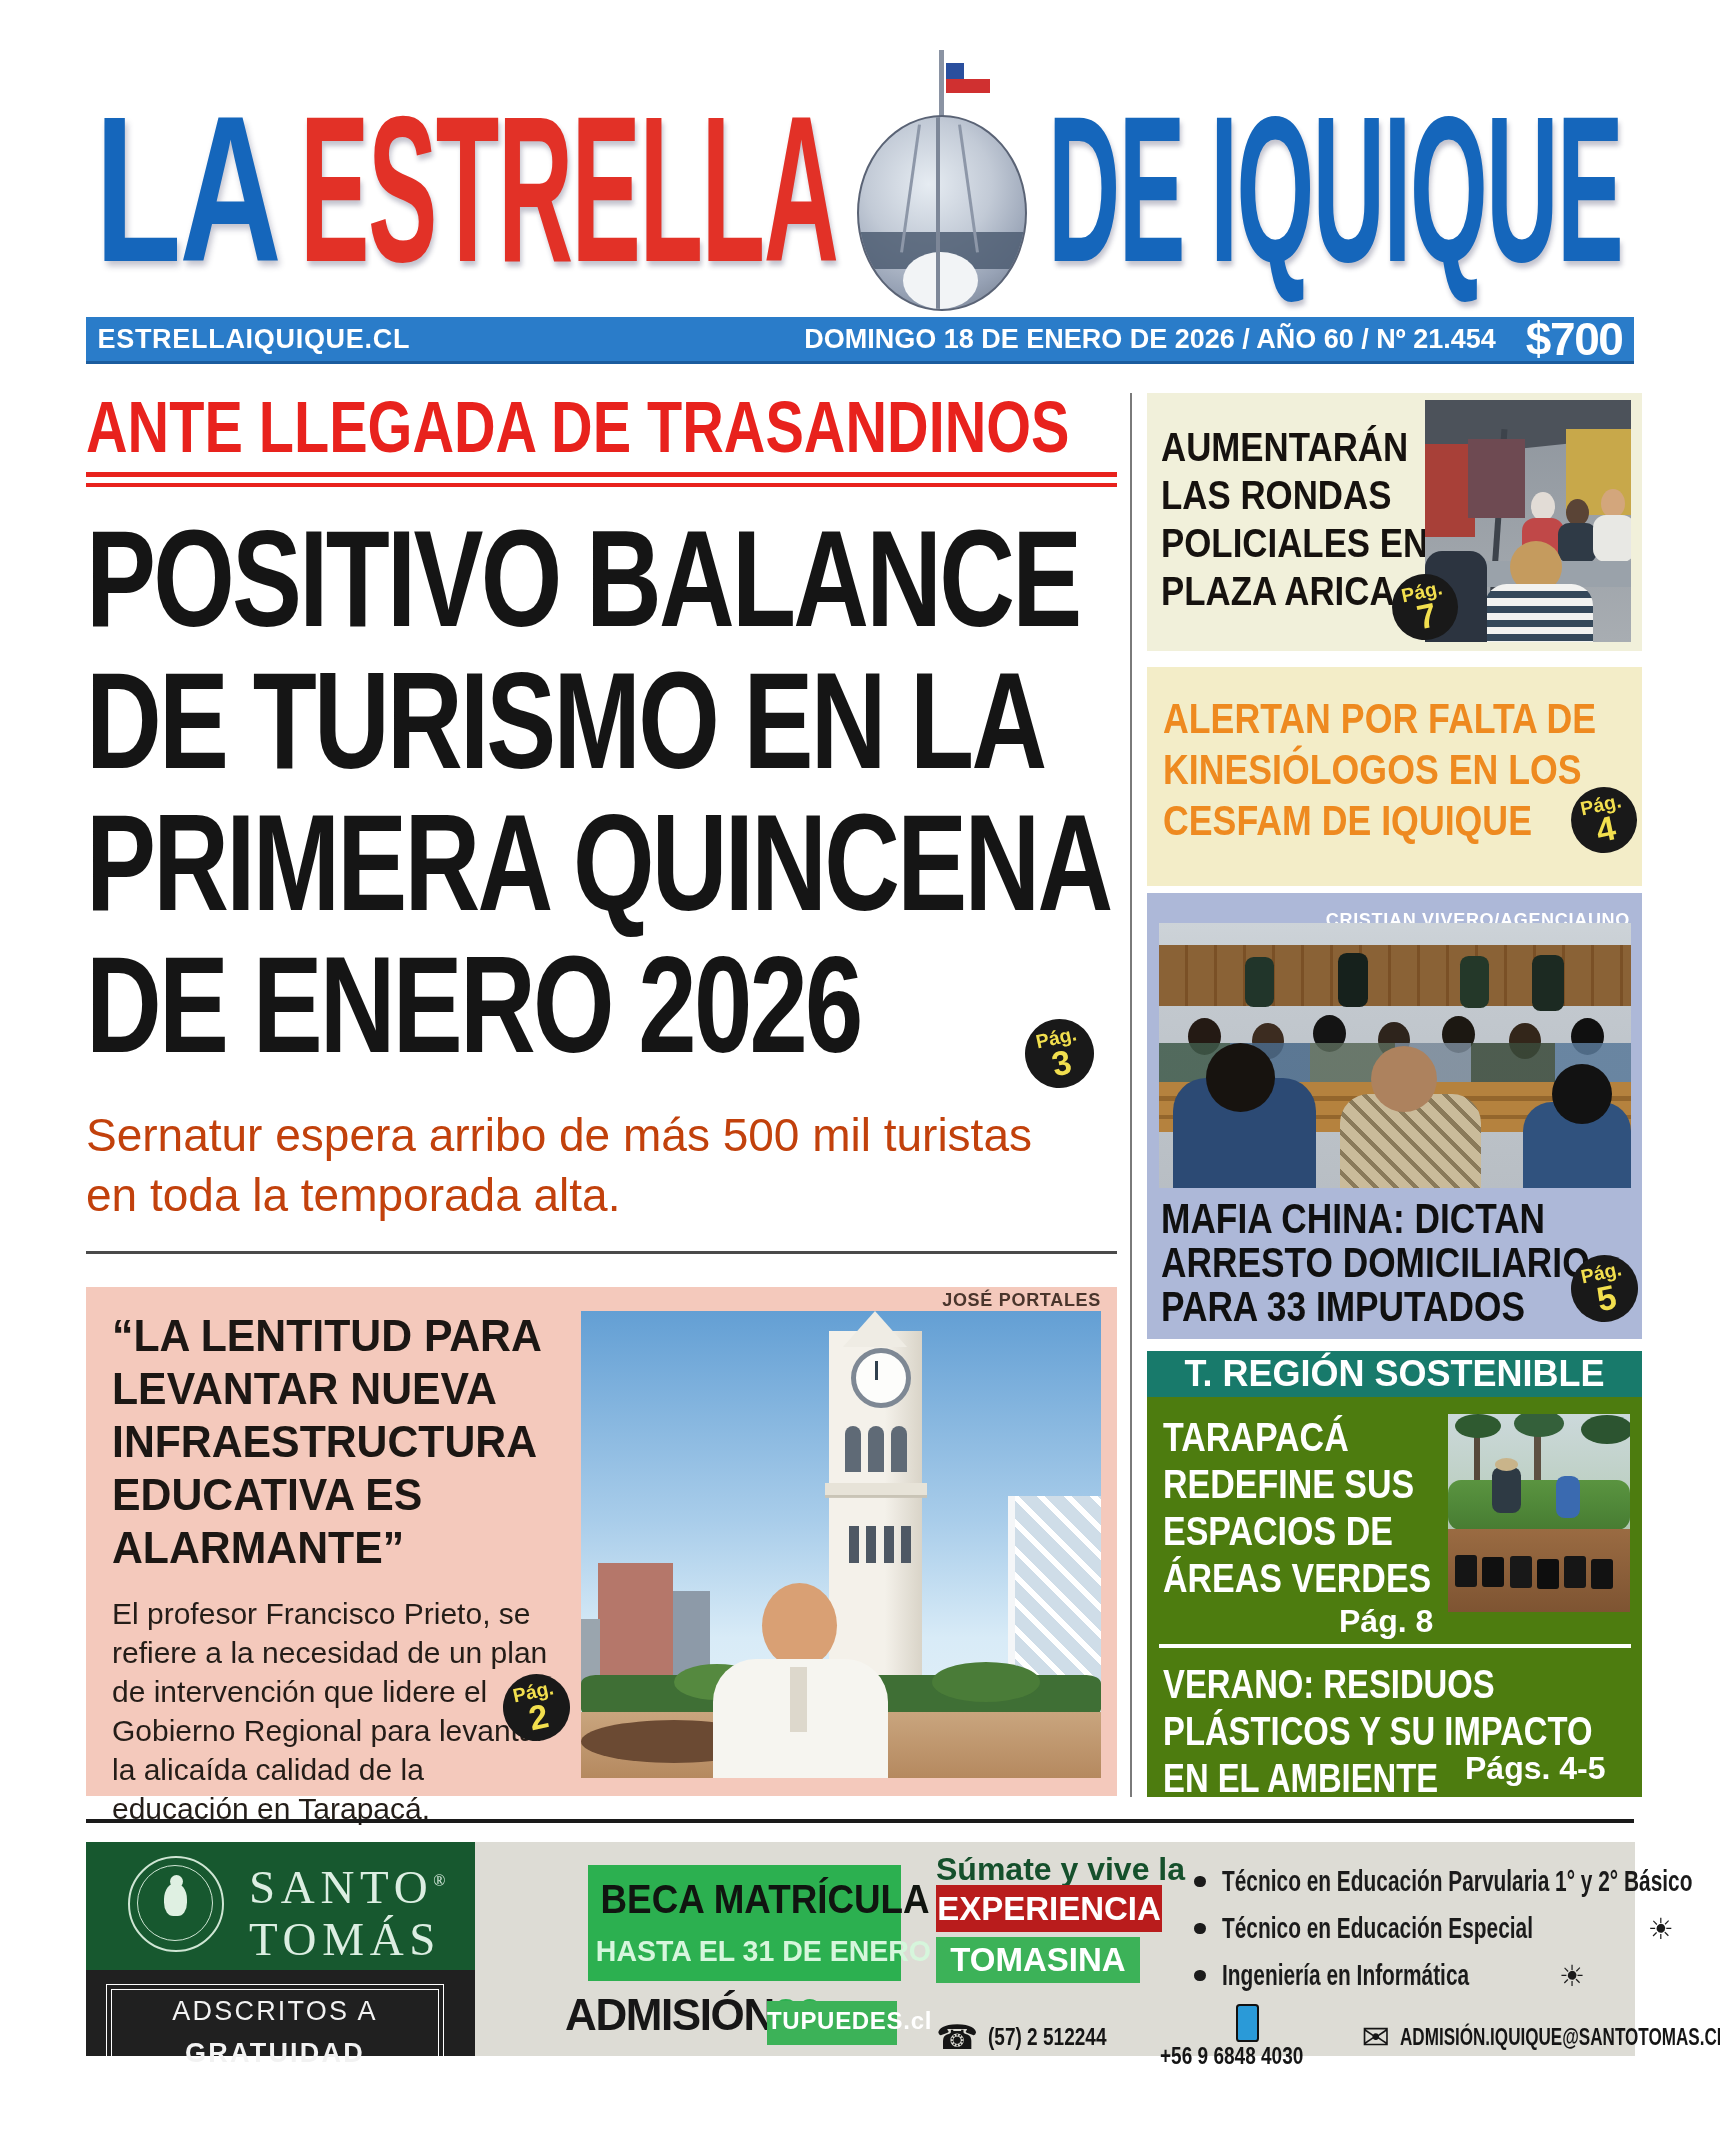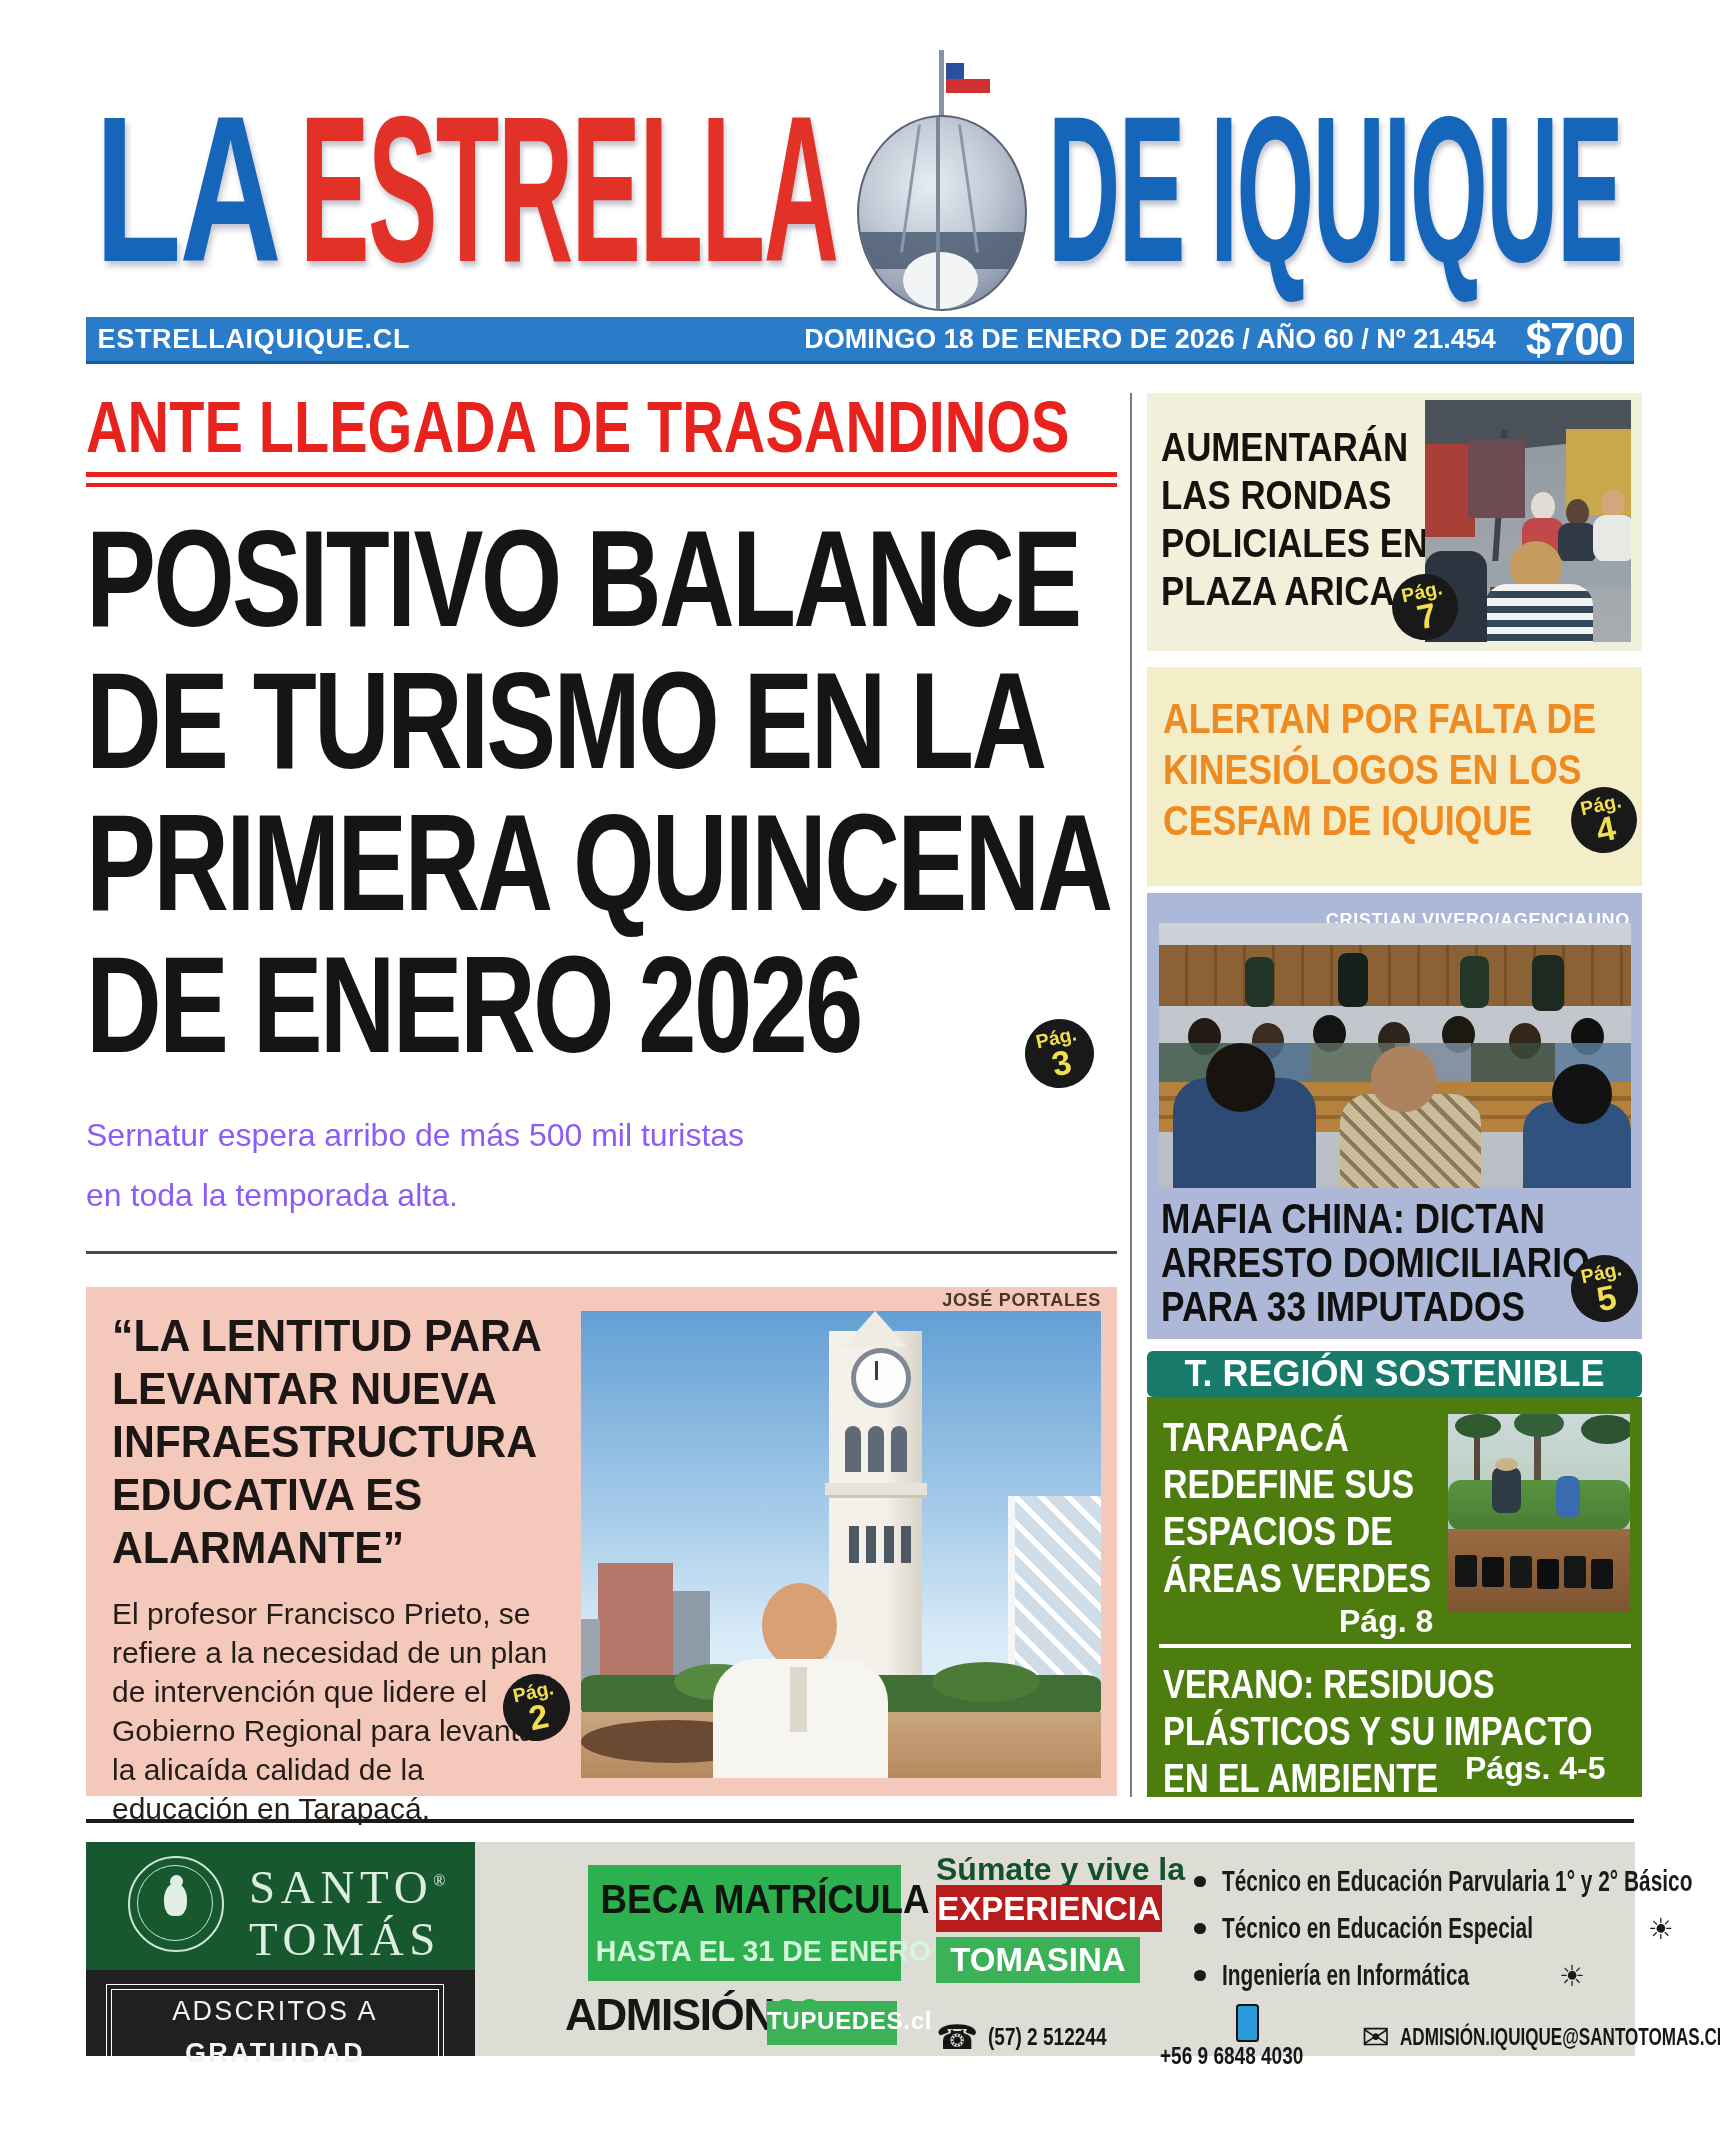--- a/index.html
+++ b/index.html
@@ -1,36 +1,36 @@
 <!DOCTYPE html>
 <html style="font-size:11.5px"><head>
 <meta charset="utf-8">
 <style>
   html,body{margin:0;padding:0;background:#ffffff;}
   .page{position:relative;width:1721px;height:2151px;background:#ffffff;overflow:hidden;
         font-family:"Liberation Sans",sans-serif;}
   .abs{position:absolute;}
   .cx{transform-origin:left top;white-space:nowrap;}
-  .ctr{transform-origin:center top;white-space:nowrap;border-radius:6px;}
+  .ctr{transform-origin:center top;white-space:nowrap;}
   .b{font-weight:bold;}
 
   
   .mast-word{font-weight:bold;line-height:1;text-shadow:3.6px 5px 7.2px rgba(40,40,80,.28);letter-spacing:-2.9px;}
   .datebar{background:#2a7cc9;border-bottom:3.6px solid #1b5c9e;color:#fff;display:flex;align-items:center;}
 
   
   .badge{background:#191919;color:#f2df4e;border-radius:50%;display:flex;flex-direction:column;
          align-items:center;justify-content:center;transform:rotate(-12deg);z-index:6;}
   .badge .bl{font-size:19.4px;font-weight:bold;line-height:.95;}
   .badge .bn{font-size:34px;font-weight:bold;line-height:.95;}
 
   .kicker{color:#e8221d;font-weight:bold;line-height:1;}
   .kline{border-top:5.7px solid #e8221d;border-bottom:4.3px solid #e8221d;height:6.5px;}
   .headline-line{font-weight:bold;color:#151515;font-size:138px;line-height:142px;letter-spacing:-3.6px;transform:scaleX(.76);}
-  .subhead{font-size:32px;line-height:60px;color:#8b5cf6;}
+  .subhead{font-size:46px;line-height:60px;color:#c2410c;}
 
   .pinkbox{background:#f4c9bc;}
   .ph-line{font-weight:bold;color:#1c1714;font-size:45px;line-height:53px;transform:scaleX(.95);}
   .pbody{font-size:30px;line-height:39px;color:#241d18;}
   .credit{font-weight:bold;font-size:18px;letter-spacing:0.7px;}
 
   .creambox1{background:#f1f0da;}
   .creambox2{background:#f3edc8;}
   .bluebox{background:#adb8d8;}
   .s1-line{font-weight:bold;color:#16120f;font-size:41px;line-height:48px;transform:scaleX(.85);}

